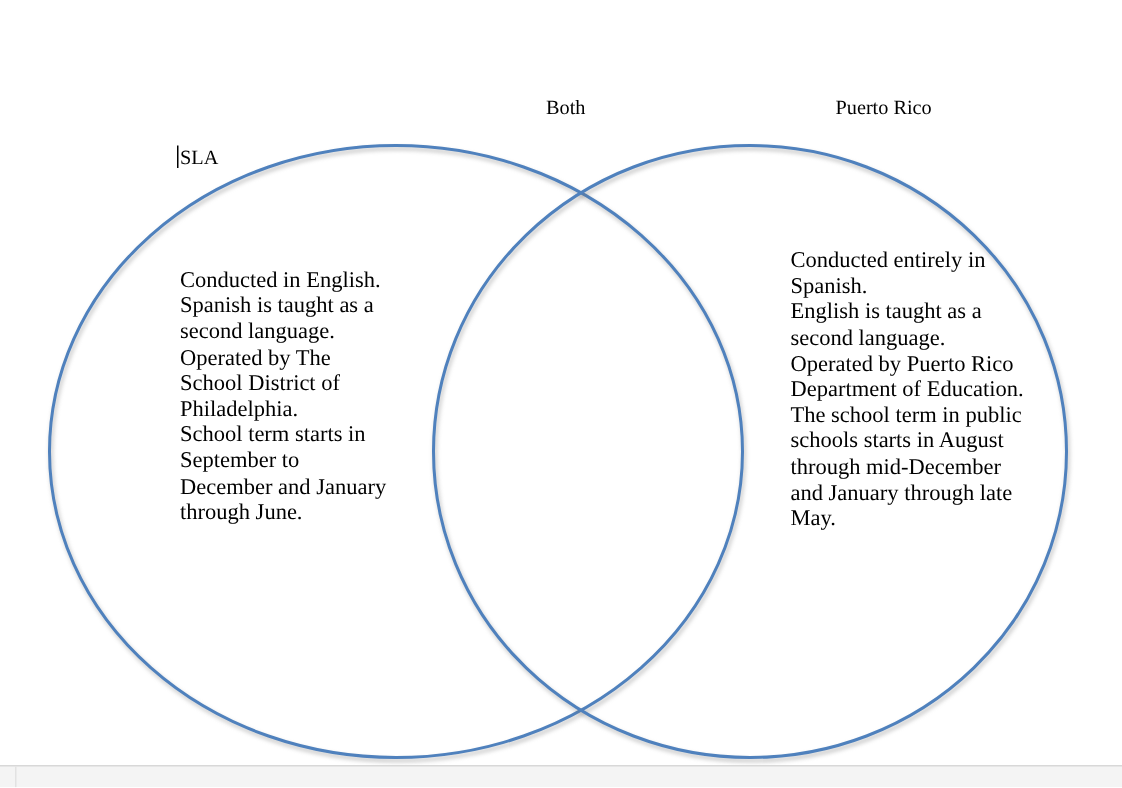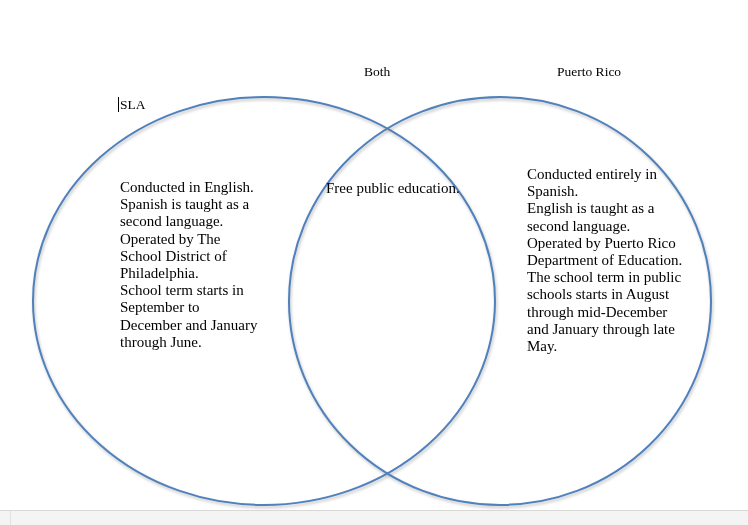--- a/index.html
+++ b/index.html
@@ -91,21 +91,20 @@
 Spanish is taught as a
 second language.
 Operated by The
 School District of
 Philadelphia.
 School term starts in
 September to
 December and January
 through June.</div>
 
-  <div class="txt txt-both">Free public education.</div>
 
   <div class="txt txt-right">Conducted entirely in
 Spanish.
 English is taught as a
 second language.
 Operated by Puerto Rico
 Department of Education.
 The school term in public
 schools starts in August
 through mid-December

